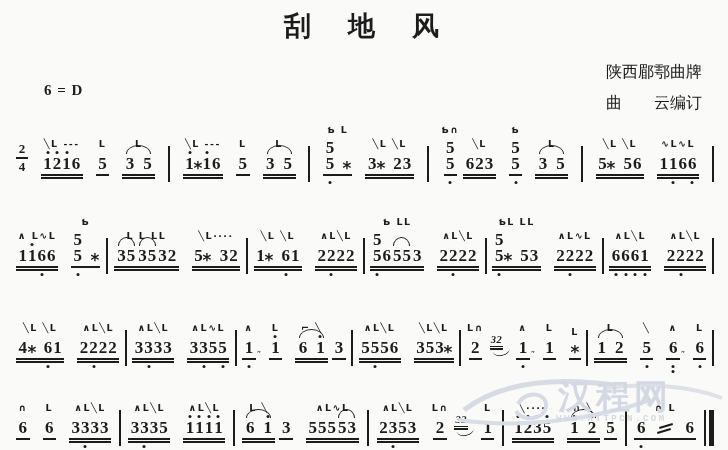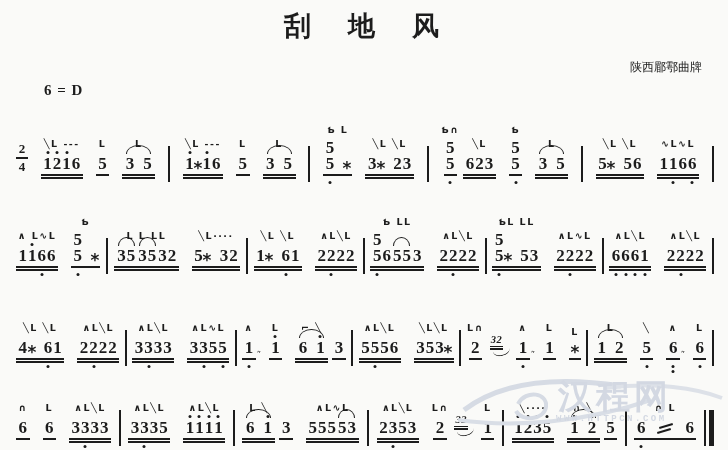--- a/index.html
+++ b/index.html
@@ -4,21 +4,21 @@
 <style>
   :root { --ink:#1c1c1c; --paper:#fafaf8; --wm:#d3d8e2; }
   * { box-sizing:border-box; }
   body { margin:0; font-family:"Liberation Serif", serif; }
   .sheet { position:relative; width:728px; height:450px; background:var(--paper); overflow:hidden; color:var(--ink); }
 
   
   .title { position:absolute; top:8px; left:0; width:100%; text-align:center;
            font-size:27px; font-weight:700; letter-spacing:5px; }
   .credits { position:absolute; top:56px; right:26px; text-align:center;
-             font-size:12px; line-height:1.95; font-weight:500; }
+             font-size:16px; line-height:1.95; font-weight:500; }
   .key { position:absolute; top:82px; left:44px; font-size:15px; font-weight:700; letter-spacing:1px; }
 
   
   .system { position:absolute; left:16px; right:14px; height:56px;
             display:flex; align-items:flex-end; justify-content:space-between; }
   .measure { display:flex; align-items:flex-end; gap:13px; }
   .cell { display:flex; flex-direction:column; align-items:center; }
   .cell.tight { margin-left:-9px; }
   .orn { height:13px; margin-bottom:5px; font-family:"DejaVu Sans",sans-serif;
          font-size:9.5px; line-height:13px; letter-spacing:1.5px; white-space:pre; color:var(--ink);font-weight:bold; }
@@ -71,20 +71,21 @@
             font-size:9px; font-weight:700; letter-spacing:2.5px; color:var(--wm); }
   .wm-svg { position:absolute; left:0; top:0; }
 </style>
 </head>
 <body>
 
 <div class="sheet">
   <div class="title">刮　地　风</div>
   <div class="credits">
     <div>陕西郿鄠曲牌</div>
+    <div>曲　　云编订</div>
   </div>
   <div class="key">6 = D</div>
 
   <div class="system" style="top:120px;">
       <div class="timesig">
         <span>2</span>
         <span class="tsline"></span>
         <span>4</span>
       </div>
       <div class="measure">

